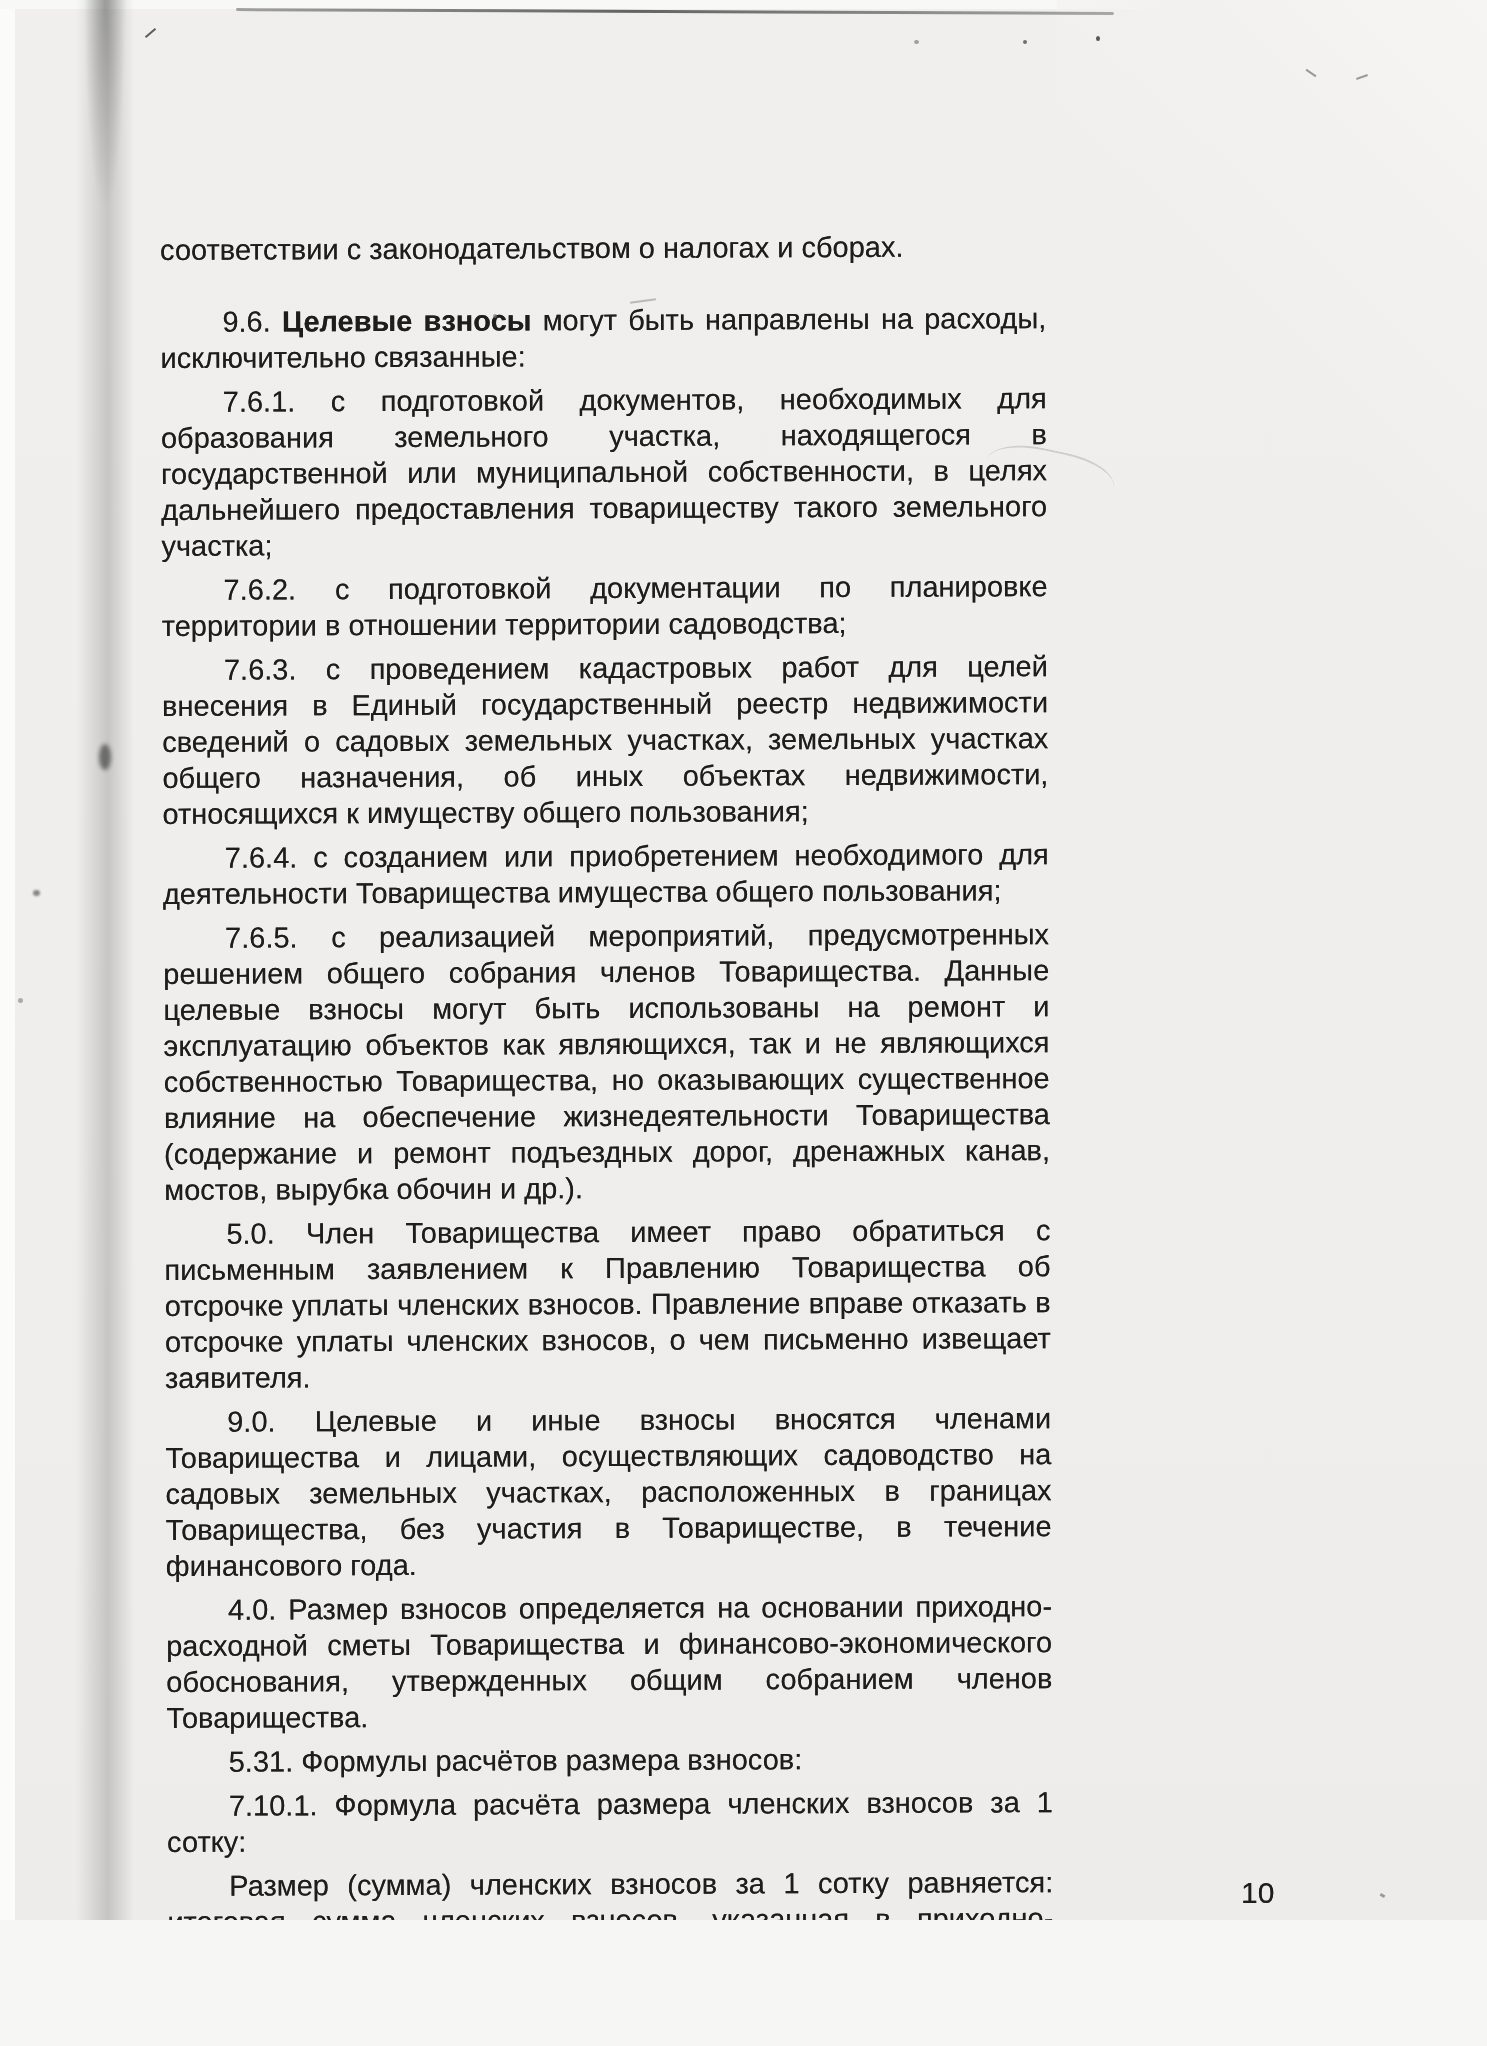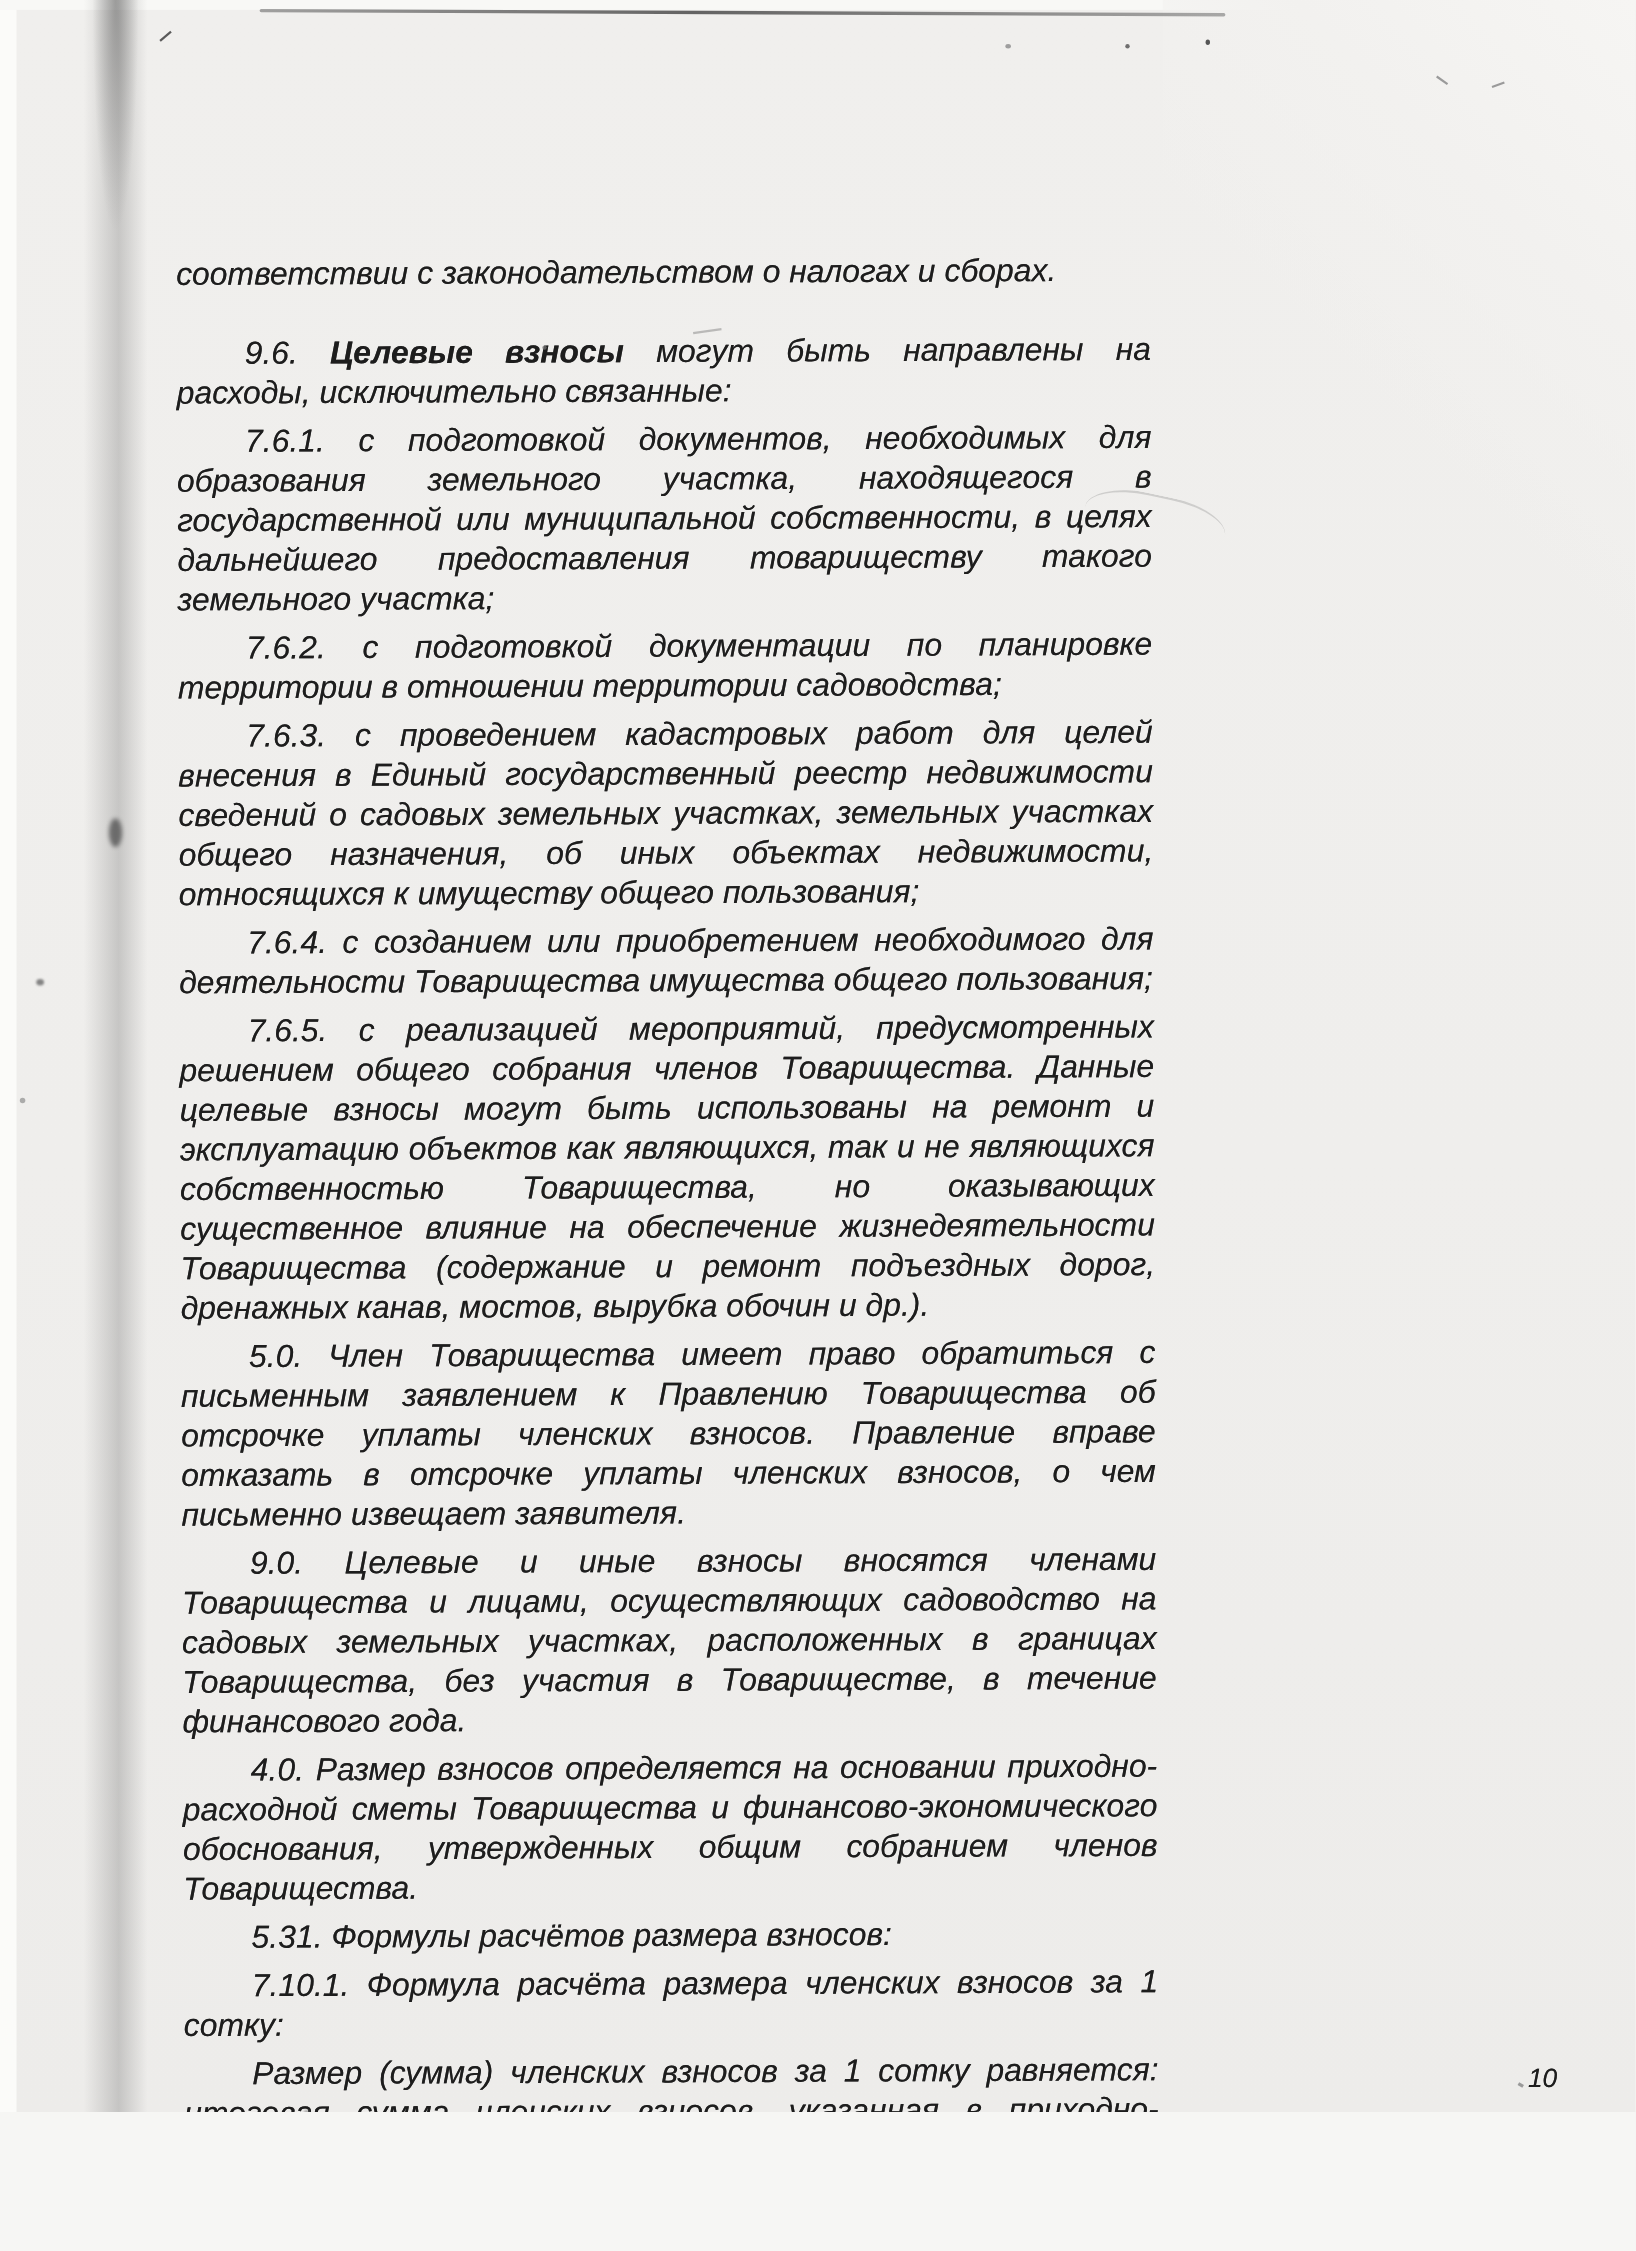--- a/index.html
+++ b/index.html
@@ -1,19 +1,19 @@
 <!DOCTYPE html>
 <html lang="ru"><head>
 <meta charset="utf-8">
 <style>
   html,body{margin:0;padding:0;}
   body{width:1487px;height:2046px;background:#f6f6f4;font-family:"Liberation Sans","DejaVu Sans",sans-serif;}
 
   .scan{position:relative;width:1487px;height:1920px;overflow:hidden;
-        background:linear-gradient(180deg,#f0efed 0%,#efeeec 55%,#edecea 100%);font-style:italic;}
+        background:linear-gradient(180deg,#f0efed 0%,#efeeec 55%,#edecea 100%);}
 
   
   .edge-left{position:absolute;left:0;top:0;width:15px;height:100%;background:#fbfbf9;}
   .edge-top{position:absolute;left:0;top:0;width:100%;height:9px;background:#f8f8f6;}
   .corner-tr{position:absolute;right:0;top:0;width:430px;height:600px;
              background:linear-gradient(225deg,#f6f5f3 0%,#f2f1ef 30%,rgba(242,241,239,0) 58%);}
   .top-line{position:absolute;left:236px;top:10px;width:878px;height:3px;border-radius:2px;
             background:linear-gradient(90deg,rgba(95,95,95,.55),rgba(60,60,60,.78) 45%,rgba(95,95,95,.5));
             transform:rotate(0.25deg);}
 
@@ -26,21 +26,21 @@
   
   .textblock{position:absolute;left:160px;top:232px;width:886px;color:#1d1d1d;
              font-size:29px;line-height:36px;text-align:justify;
              text-shadow:0 0 .5px rgba(25,25,25,.75);
              transform:rotate(-0.25deg);transform-origin:0 0;}
   .para{margin:0 0 8px 0;text-indent:62px;}
   .para.intro{text-indent:0;margin-bottom:36px;}
   .b{font-weight:bold;}
 
   
-  .page-number{position:absolute;left:1389px;top:1876px;font-size:24px;color:#1d1d1d;
+  .page-number{position:absolute;left:1241px;top:1876px;font-size:30px;color:#1d1d1d;
                text-shadow:0 0 .5px rgba(25,25,25,.75);}
 
   
   .art{position:absolute;pointer-events:none;}
   .a-slash{left:144px;top:32px;width:13px;height:2px;background:#5a5a5a;transform:rotate(-40deg);}
   .a-dot1{left:914px;top:40px;width:5px;height:4px;background:#8a8a8a;border-radius:50%;opacity:.8;}
   .a-dot2{left:1023px;top:40px;width:4px;height:4px;background:#6f6f6f;border-radius:50%;}
   .a-dot3{left:1096px;top:36px;width:4px;height:5px;background:#555;border-radius:50%;}
   .a-tick1{left:1305px;top:72px;width:12px;height:2px;background:#9a9a9a;transform:rotate(35deg);}
   .a-tick2{left:1356px;top:76px;width:12px;height:2px;background:#9a9a9a;transform:rotate(-20deg);}

